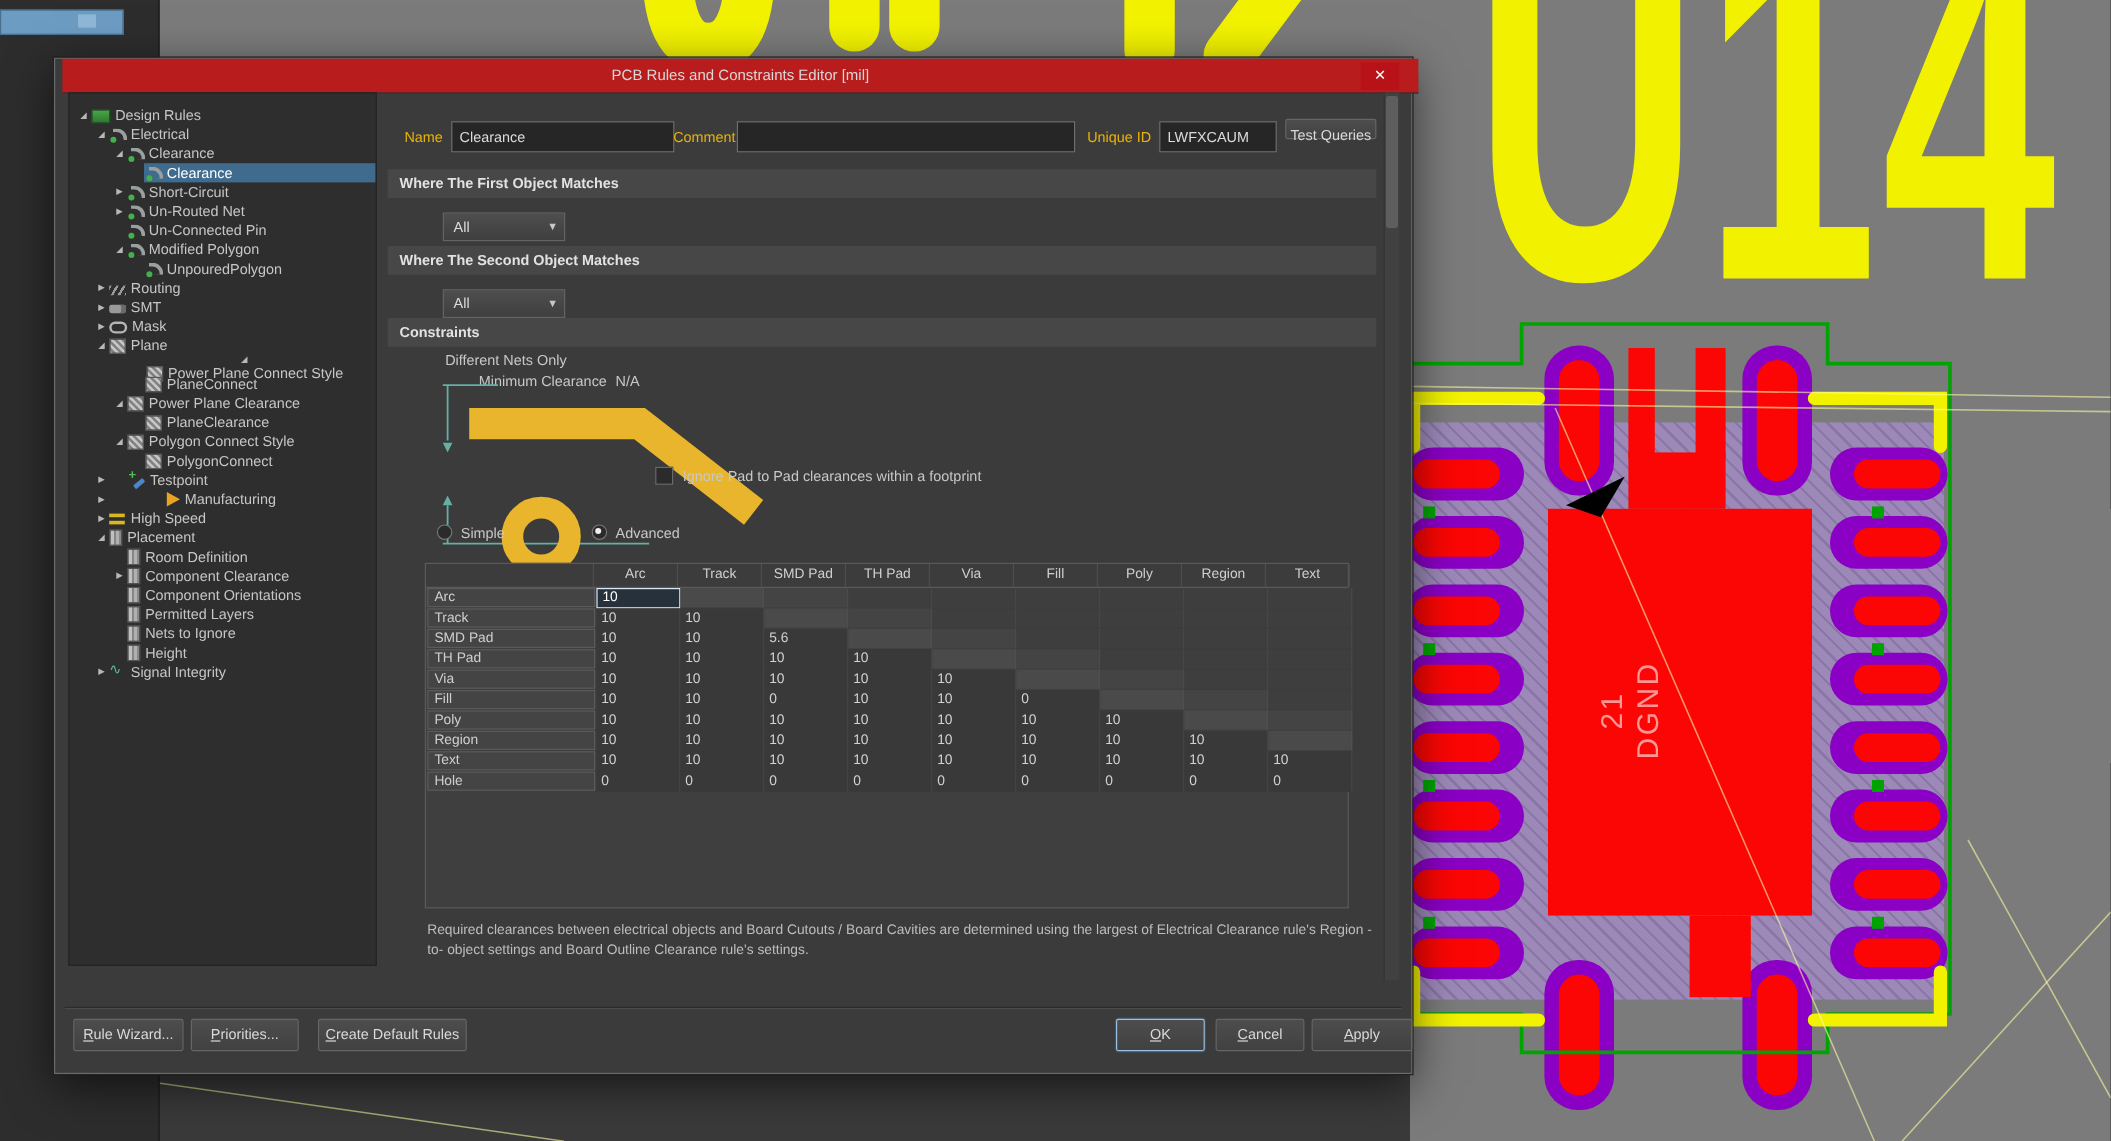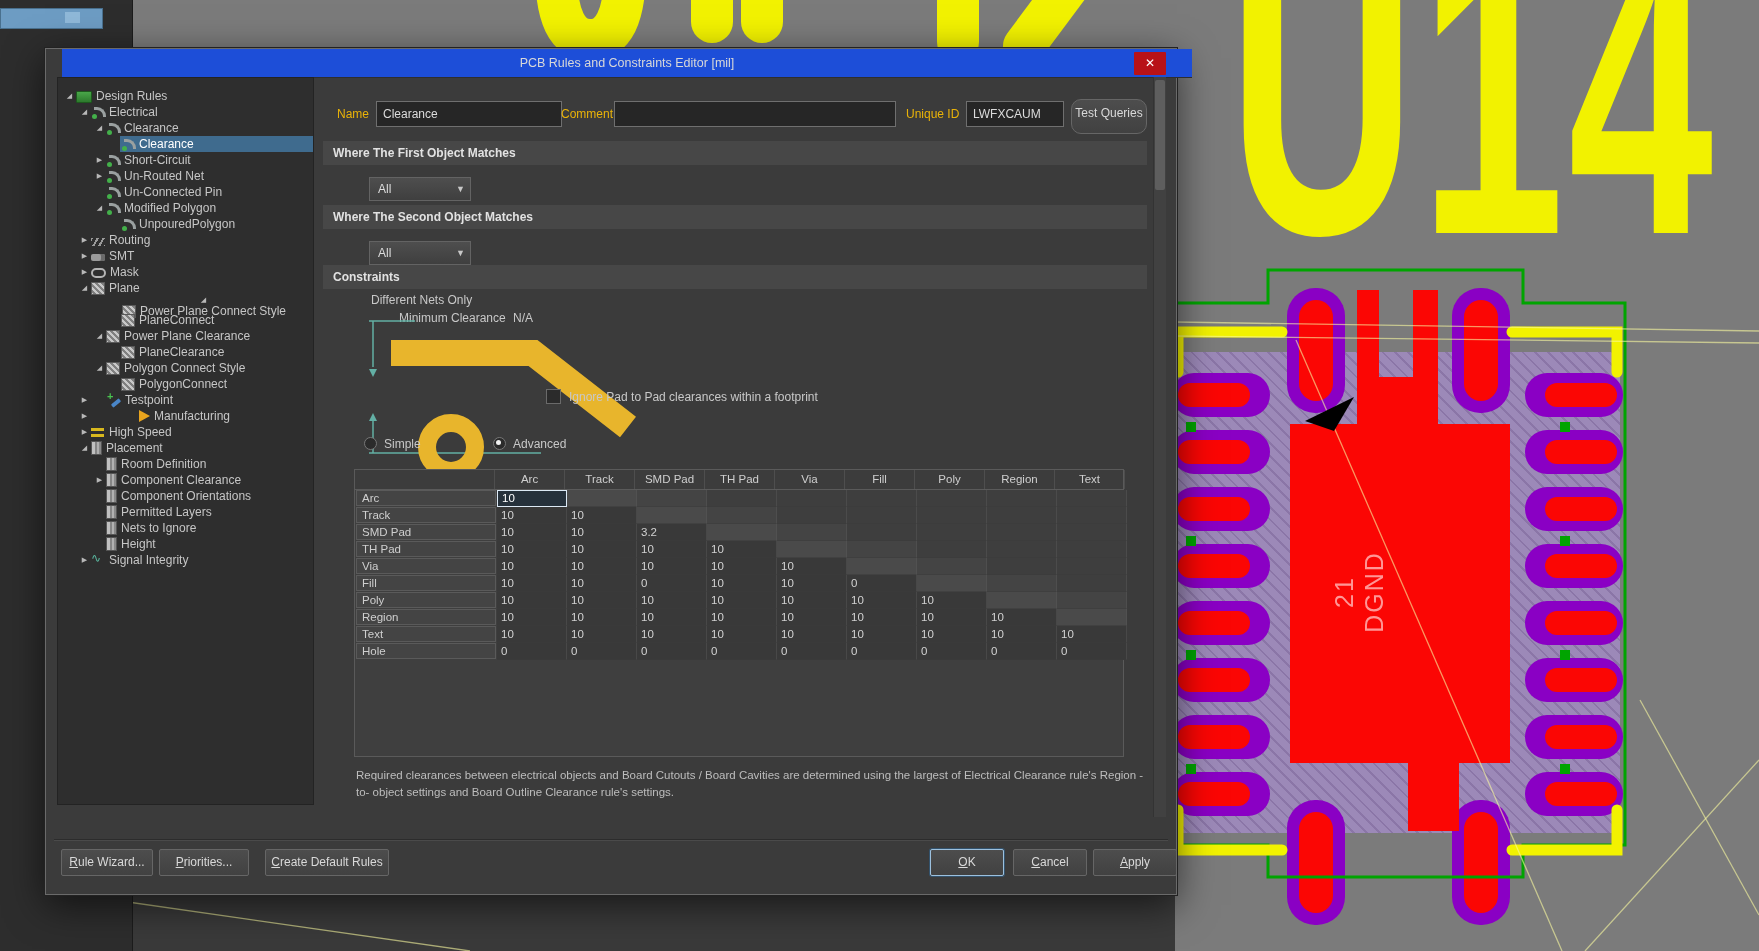--- a/index.html
+++ b/index.html
@@ -19,21 +19,21 @@
   #center-pad{left:1290px;top:424px;width:220px;height:339px;background:#fb0604;}
   .redbar{position:absolute;background:#fb0604;}
   #pad-label{left:1336px;top:530px;width:110px;height:124px;transform:rotate(-90deg);
     color:rgba(255,158,158,.95);font-size:25px;line-height:30px;letter-spacing:2px;text-align:center;}
   #u14{left:1228px;top:-122px;font-size:420px;font-weight:bold;line-height:1;color:#f2f200;
     transform:scaleX(.62);transform-origin:left top;letter-spacing:6px;white-space:nowrap;}
 
   
   #dialog{left:45px;top:48px;width:1130px;height:845px;background:#3b3b3b;
     border:1px solid #6a6a6a;outline:1px solid #222;box-shadow:0 10px 36px rgba(0,0,0,.6);}
-  #titlebar{left:16px;top:0;width:100%;height:28px;background:#1d4ed8;border-bottom:1px solid #2e2e2e;}
+  #titlebar{left:6px;top:0;width:100%;height:28px;background:#b91c1c;border-bottom:1px solid #2e2e2e;}
   #title{width:100%;text-align:center;line-height:28px;font-size:12.5px;color:#d8d8d8;}
   #close-btn{left:1088px;top:3px;width:32px;height:23px;background:#b81218;color:#fff;
     text-align:center;line-height:23px;font-size:12px;cursor:pointer;border-radius:1px;}
 
   
   #tree{left:11px;top:28px;width:255px;height:726px;background:#2e2e2e;border:1px solid #232323;overflow:hidden;}
   .trow{position:relative;display:flex;align-items:center;height:16px;font-size:12px;color:#c6c6c6;white-space:nowrap;}
   .tarrow{width:11px;flex:none;font-size:7px;color:#b8b8b8;text-align:center;}
   .trowbody{display:flex;align-items:center;flex:1;height:16px;padding-left:1px;}
   .trow.sel .trowbody{background:#3f6b8e;color:#fff;}
@@ -424,21 +424,21 @@
       </div>
 
     <div id="main" class="abs">
 
       <div class="field-label" style="left:14px;top:30px;">Name</div>
       <input class="tinput" style="left: 53px; top: 24px; width: 186px;" value="Clearance">
       <div class="field-label" style="left:238px;top:30px;">Comment</div>
       <input class="tinput" style="left: 291px; top: 24px; width: 282px;" value="">
       <div class="field-label" style="left:583px;top:30px;">Unique ID</div>
       <input class="tinput" style="left: 643px; top: 24px; width: 98px;" value="LWFXCAUM">
-      <div class="btn" style="left:748px;top:22px;width:76px;height:35px;line-height:27px;border-radius:10px;">Test Queries</div>
+      <div class="btn" style="left:748px;top:22px;width:76px;height:17px;line-height:27px;">Test Queries</div>
 
       <div class="secbar" style="top:64px;">Where The First Object Matches</div>
       <div class="dropdown" style="left:46px;top:100px;">
         <span>All</span>
         <span class="dd-arrow">▼</span>
       </div>
 
       <div class="secbar" style="top:128px;">Where The Second Object Matches</div>
       <div class="dropdown" style="left:46px;top:164px;">
         <span>All</span>
@@ -506,21 +506,21 @@
             <div class="mx-cell empty"></div>
             <div class="mx-cell empty"></div>
             <div class="mx-cell empty"></div>
             <div class="mx-cell empty"></div>
             <div class="mx-cell empty"></div>
           </div>
           <div class="mx-row">
             <div class="mx-label">SMD Pad</div>
             <div class="mx-cell filled">10</div>
             <div class="mx-cell filled">10</div>
-            <div class="mx-cell filled">3.2</div>
+            <div class="mx-cell filled">5.6</div>
             <div class="mx-cell step1"></div>
             <div class="mx-cell step2"></div>
             <div class="mx-cell empty"></div>
             <div class="mx-cell empty"></div>
             <div class="mx-cell empty"></div>
             <div class="mx-cell empty"></div>
           </div>
           <div class="mx-row">
             <div class="mx-label">TH Pad</div>
             <div class="mx-cell filled">10</div>

